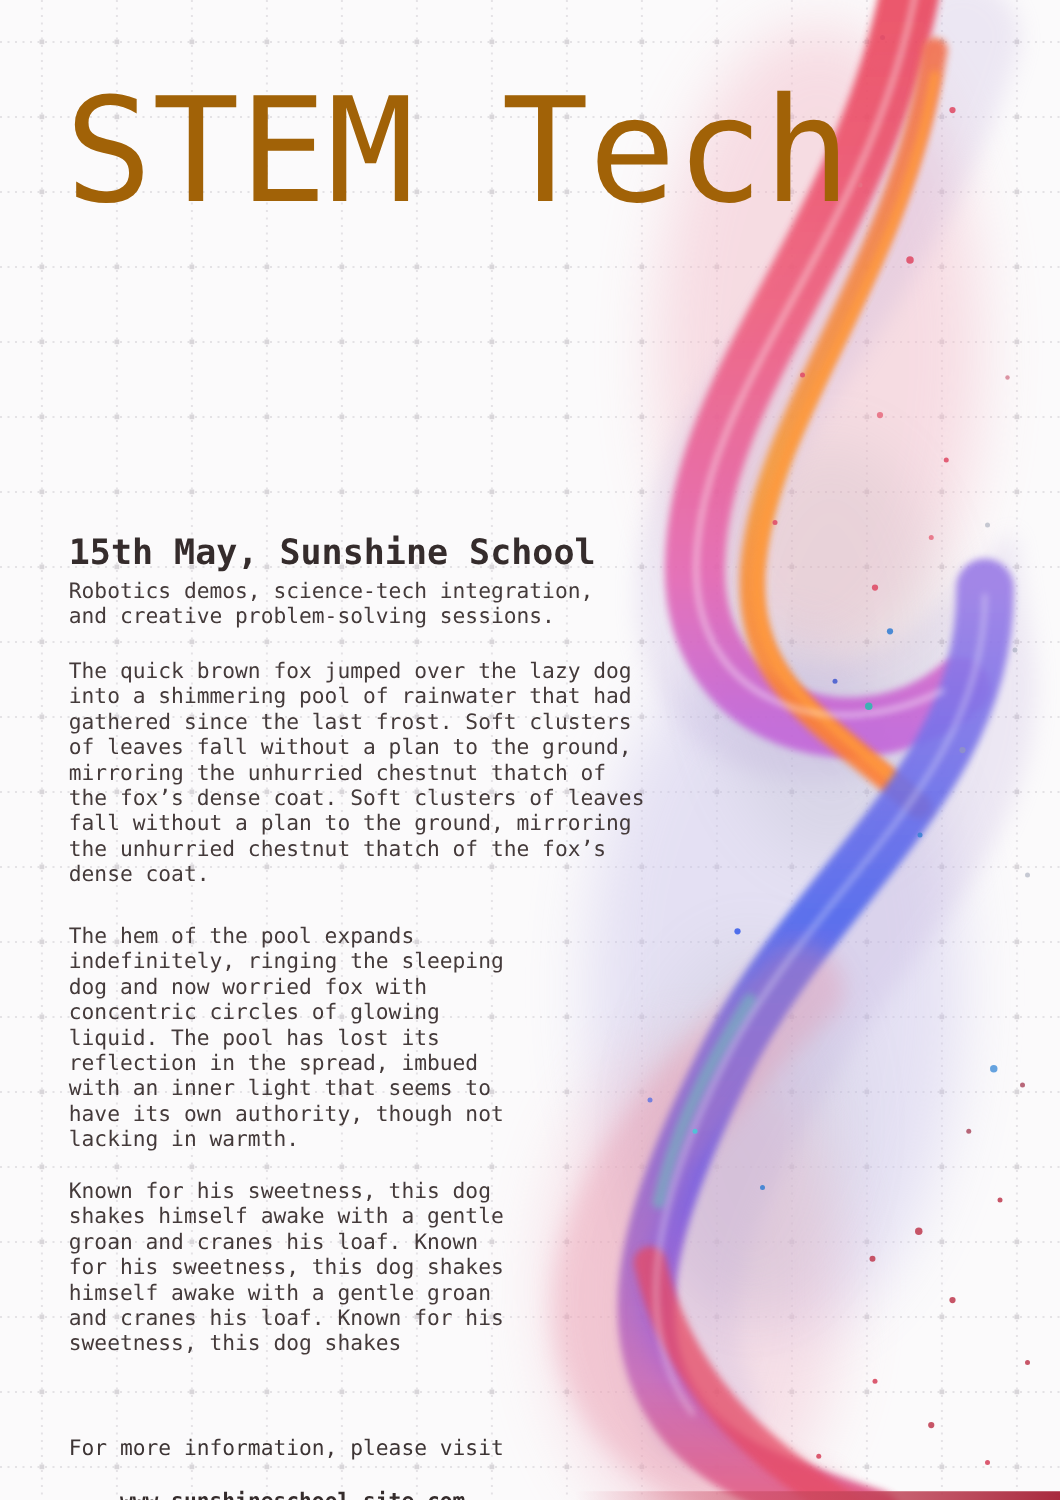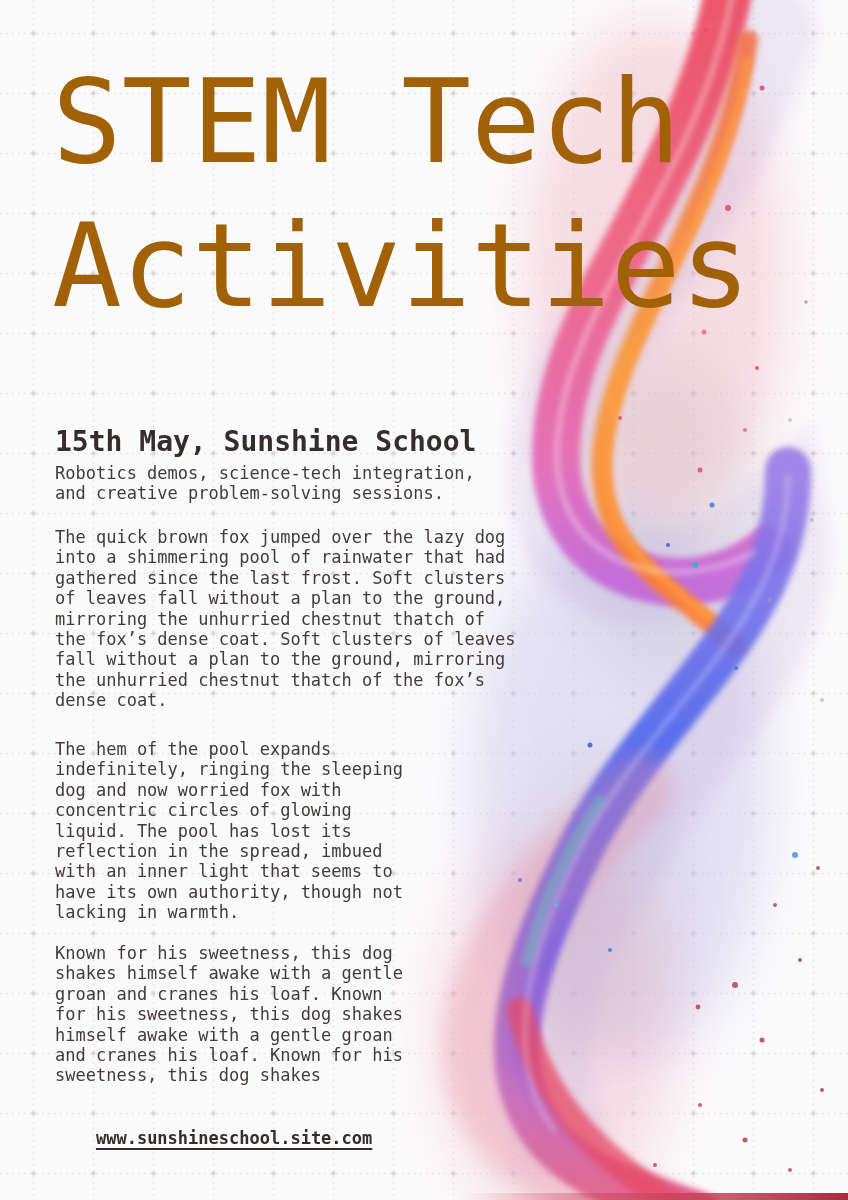--- a/index.html
+++ b/index.html
@@ -150,21 +150,21 @@
         <circle cx="745" cy="1140" r="2.5" fill="#c24458"></circle>
       <circle cx="790" cy="1170" r="2" fill="#d84a62"></circle>
         <circle cx="655" cy="1165" r="2" fill="#d84a62"></circle>
       <circle cx="698" cy="1007" r="2.4" fill="#c24458"></circle>
         <circle cx="775" cy="905" r="2" fill="#b0566a"></circle>
     </g>
 
     <rect x="460" y="1193" width="388" height="7" fill="url(#gStrip)"></rect>
   </svg>
 
-  <h1 class="title"><span>STEM Tech</span><span>Activities</span></h1>
+  <h1 class="title"><span>STEM Tech</span></h1>
 
   <div class="event">
     <div>15th May, Sunshine School</div>
   </div>
 
   <p class="para p2">The quick brown fox jumped over the lazy dog
 into a shimmering pool of rainwater that had
 gathered since the last frost. Soft clusters
 of leaves fall without a plan to the ground,
 mirroring the unhurried chestnut thatch of
@@ -185,16 +185,17 @@
 lacking in warmth.</p>
   <p class="para p4">Known for his sweetness, this dog
 shakes himself awake with a gentle
 groan and cranes his loaf. Known
 for his sweetness, this dog shakes
 himself awake with a gentle groan
 and cranes his loaf. Known for his
 sweetness, this dog shakes</p>
 
   <div class="footer">
+    <div>For more information, please visit</div>
     <a href="#">www.sunshineschool.site.com</a>
   </div>
 
 </div>
 
 </body></html>

